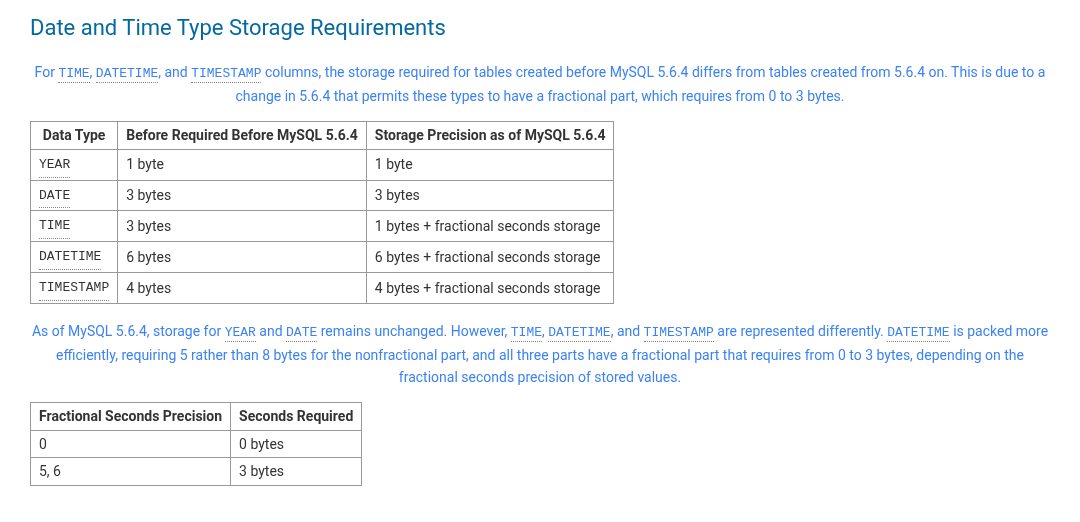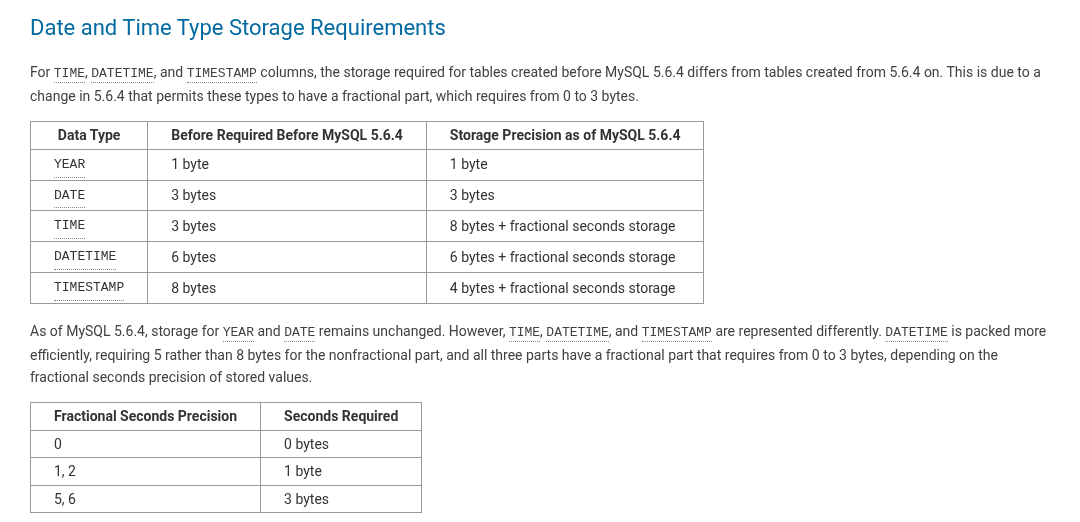--- a/index.html
+++ b/index.html
@@ -12,35 +12,36 @@
       line-height: 1.6;
     }
     h2 {
       font-size: 22px;
       font-weight: 400;
       color: #0369a1;
       margin-bottom: 16px;
     }
     p {
       margin-bottom: 14px;
-      color: #404040;
+      color: #3b82f6;
+      text-align: center;
     }
     .literal {
       font-family: "Courier New", Courier, monospace;
       font-size: 13px;
       border-bottom: 1px dotted #888;
       padding-bottom: 1px;
     }
     table {
       border-collapse: collapse;
       margin-bottom: 16px;
     }
     th, td {
       border: 1px solid #999;
-      padding: 2px 23px;
+      padding: 2px 8px;
       text-align: left;
       font-size: 14px;
     }
     th {
       font-weight: 700;
       background: #fff;
       text-align: center;
     }
     td {
       font-weight: 400;
@@ -77,30 +78,30 @@
         <td>1 byte</td>
       </tr>
     <tr>
         <td><span class="mono-cell">DATE</span></td>
         <td>3 bytes</td>
         <td>3 bytes</td>
       </tr>
     <tr>
         <td><span class="mono-cell">TIME</span></td>
         <td>3 bytes</td>
-        <td>8 bytes + fractional seconds storage</td>
+        <td>1 bytes + fractional seconds storage</td>
       </tr>
     <tr>
         <td><span class="mono-cell">DATETIME</span></td>
         <td>6 bytes</td>
         <td>6 bytes + fractional seconds storage</td>
       </tr>
     <tr>
         <td><span class="mono-cell">TIMESTAMP</span></td>
-        <td>8 bytes</td>
+        <td>4 bytes</td>
         <td>4 bytes + fractional seconds storage</td>
       </tr>
   </tbody>
 </table>
 
 <p>
   <span>As of MySQL 5.6.4, storage for </span><span class="literal">YEAR</span><span> and </span><span class="literal">DATE</span><span> remains unchanged. However, </span><span class="literal">TIME</span><span>, </span><span class="literal">DATETIME</span><span>, and </span><span class="literal">TIMESTAMP</span><span> are represented differently. </span><span class="literal">DATETIME</span><span> is packed more efficiently, requiring 5 rather than 8 bytes for the nonfractional part, and all three parts have a fractional part that requires from 0 to 3 bytes, depending on the fractional seconds precision of stored values.</span>
 </p>
 
 <table>
@@ -109,21 +110,17 @@
       <th>Fractional Seconds Precision</th>
       <th>Seconds Required</th>
     </tr>
   </thead>
   <tbody>
     <tr>
         <td>0</td>
         <td>0 bytes</td>
       </tr>
     <tr>
-        <td>1, 2</td>
-        <td>1 byte</td>
-      </tr>
-    <tr>
         <td>5, 6</td>
         <td>3 bytes</td>
       </tr>
   </tbody>
 </table>
 
 </body></html>

